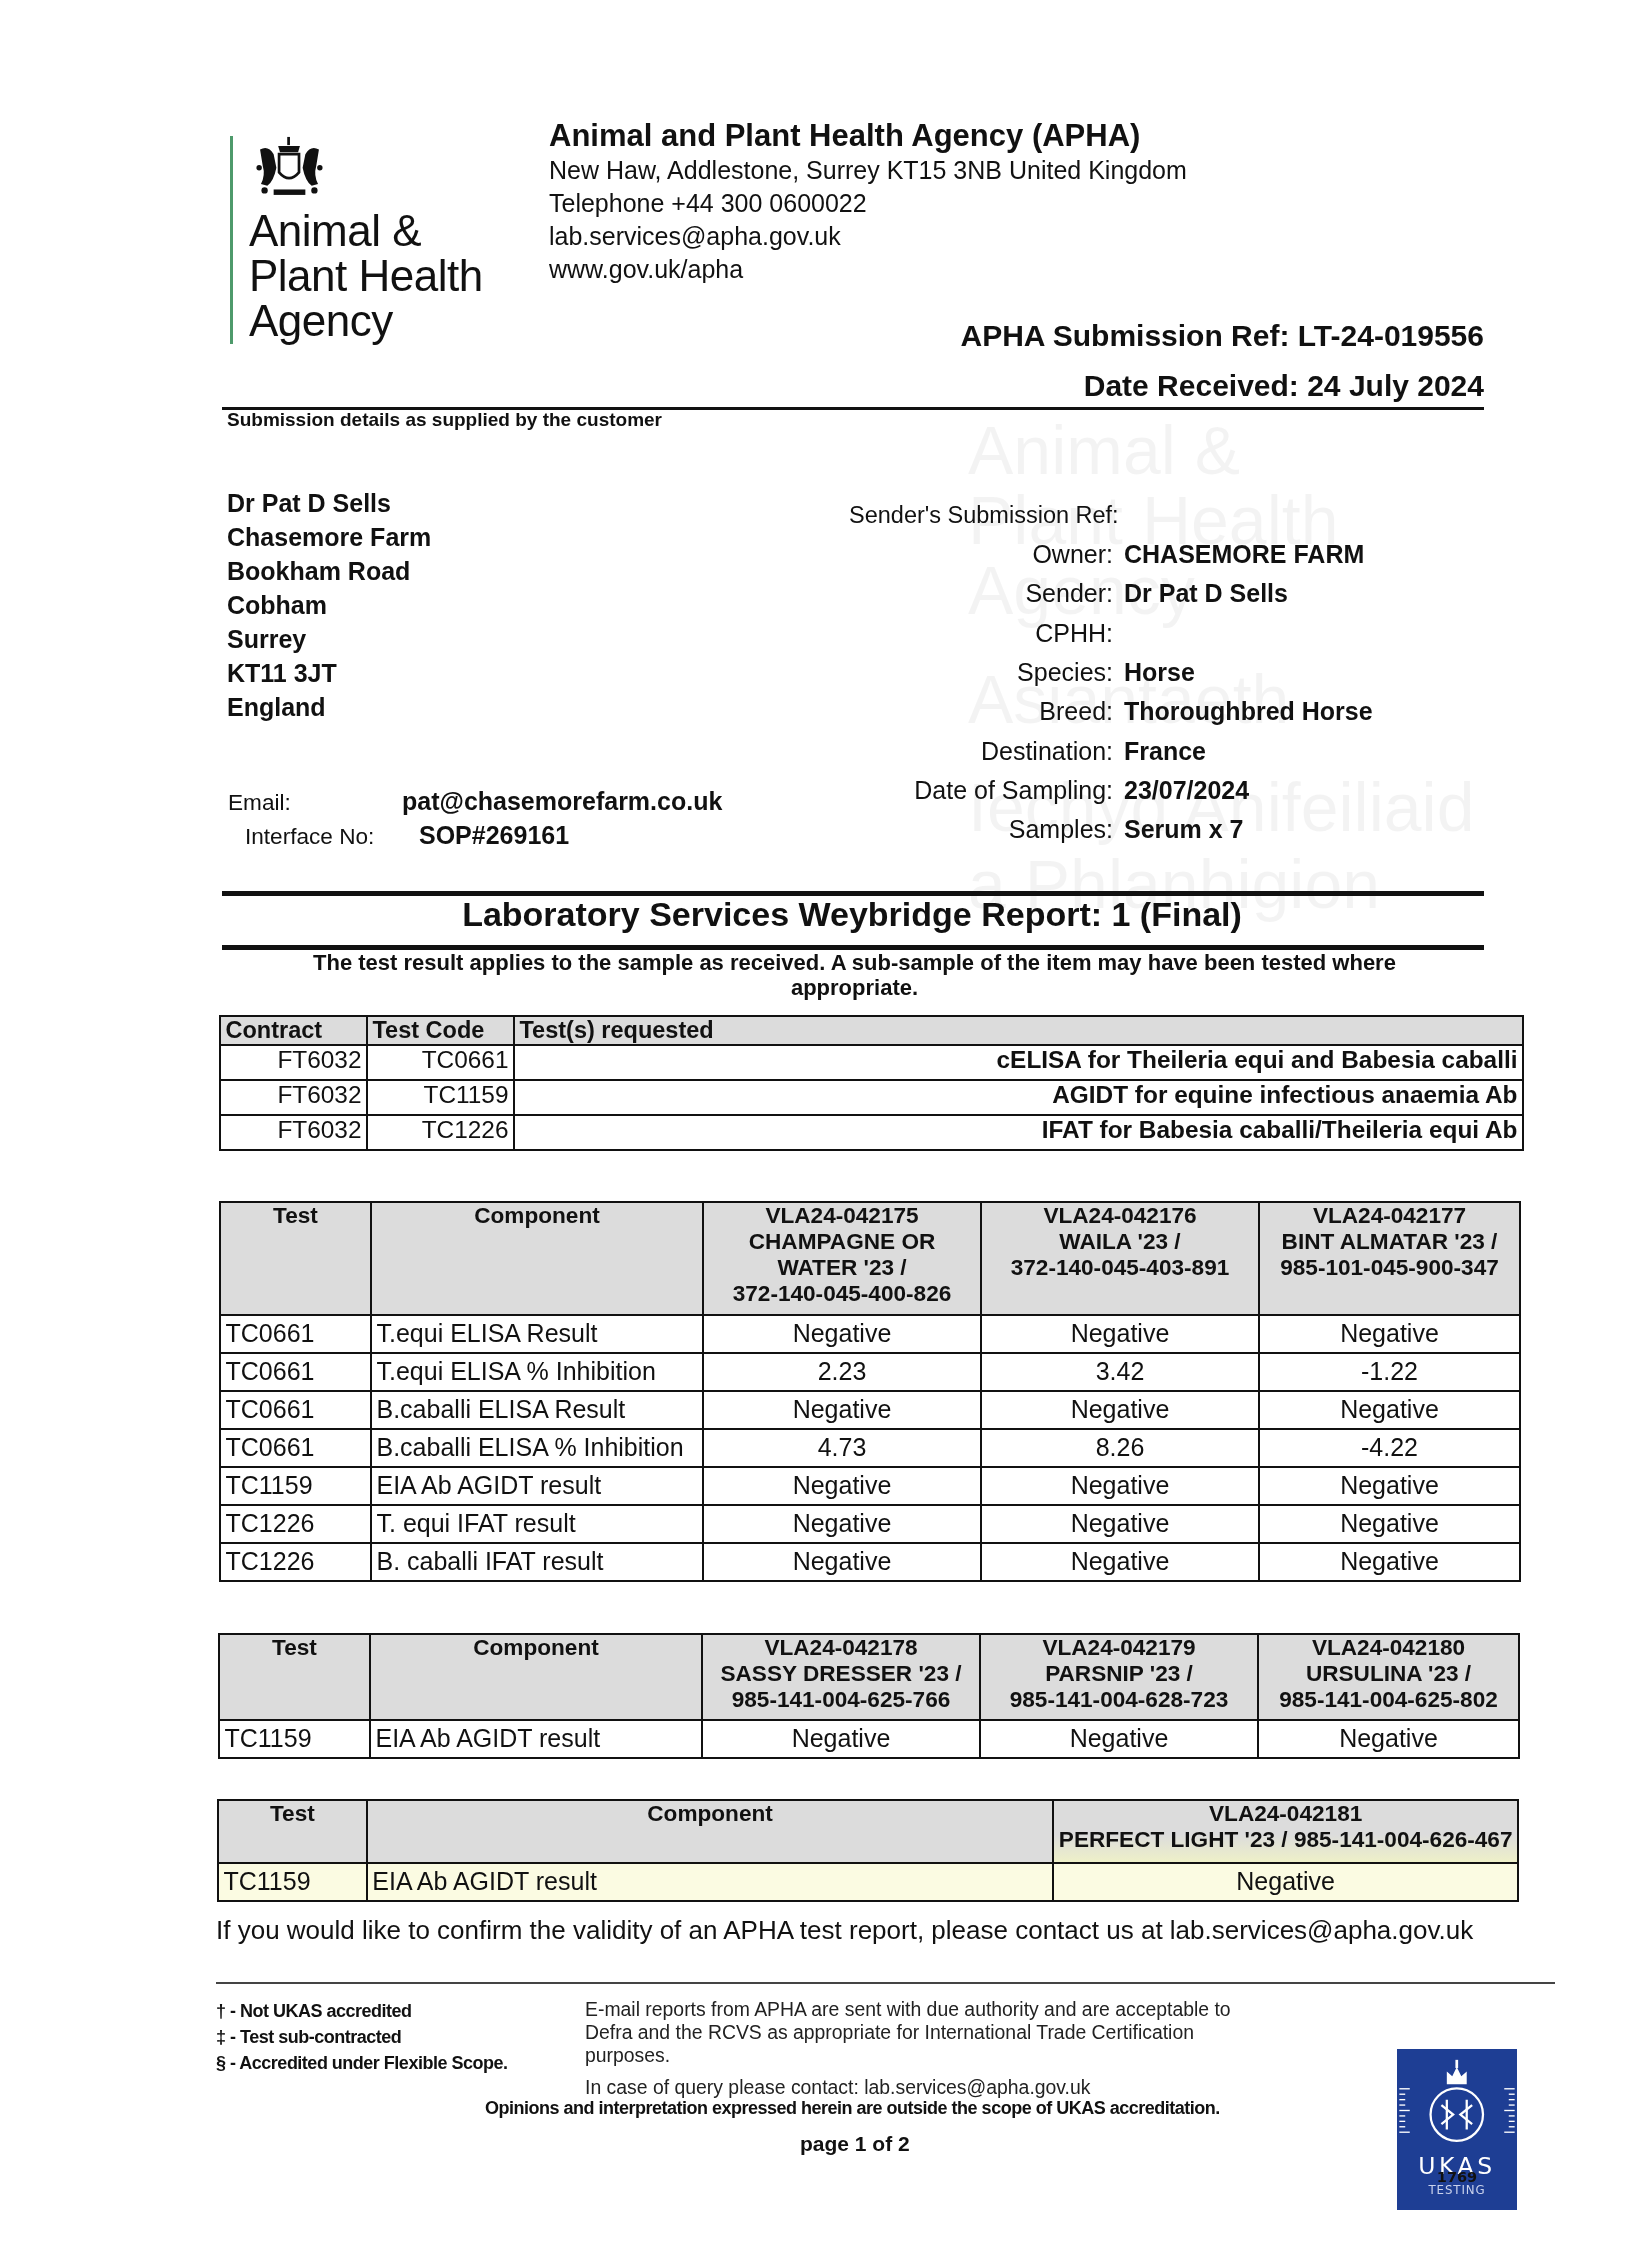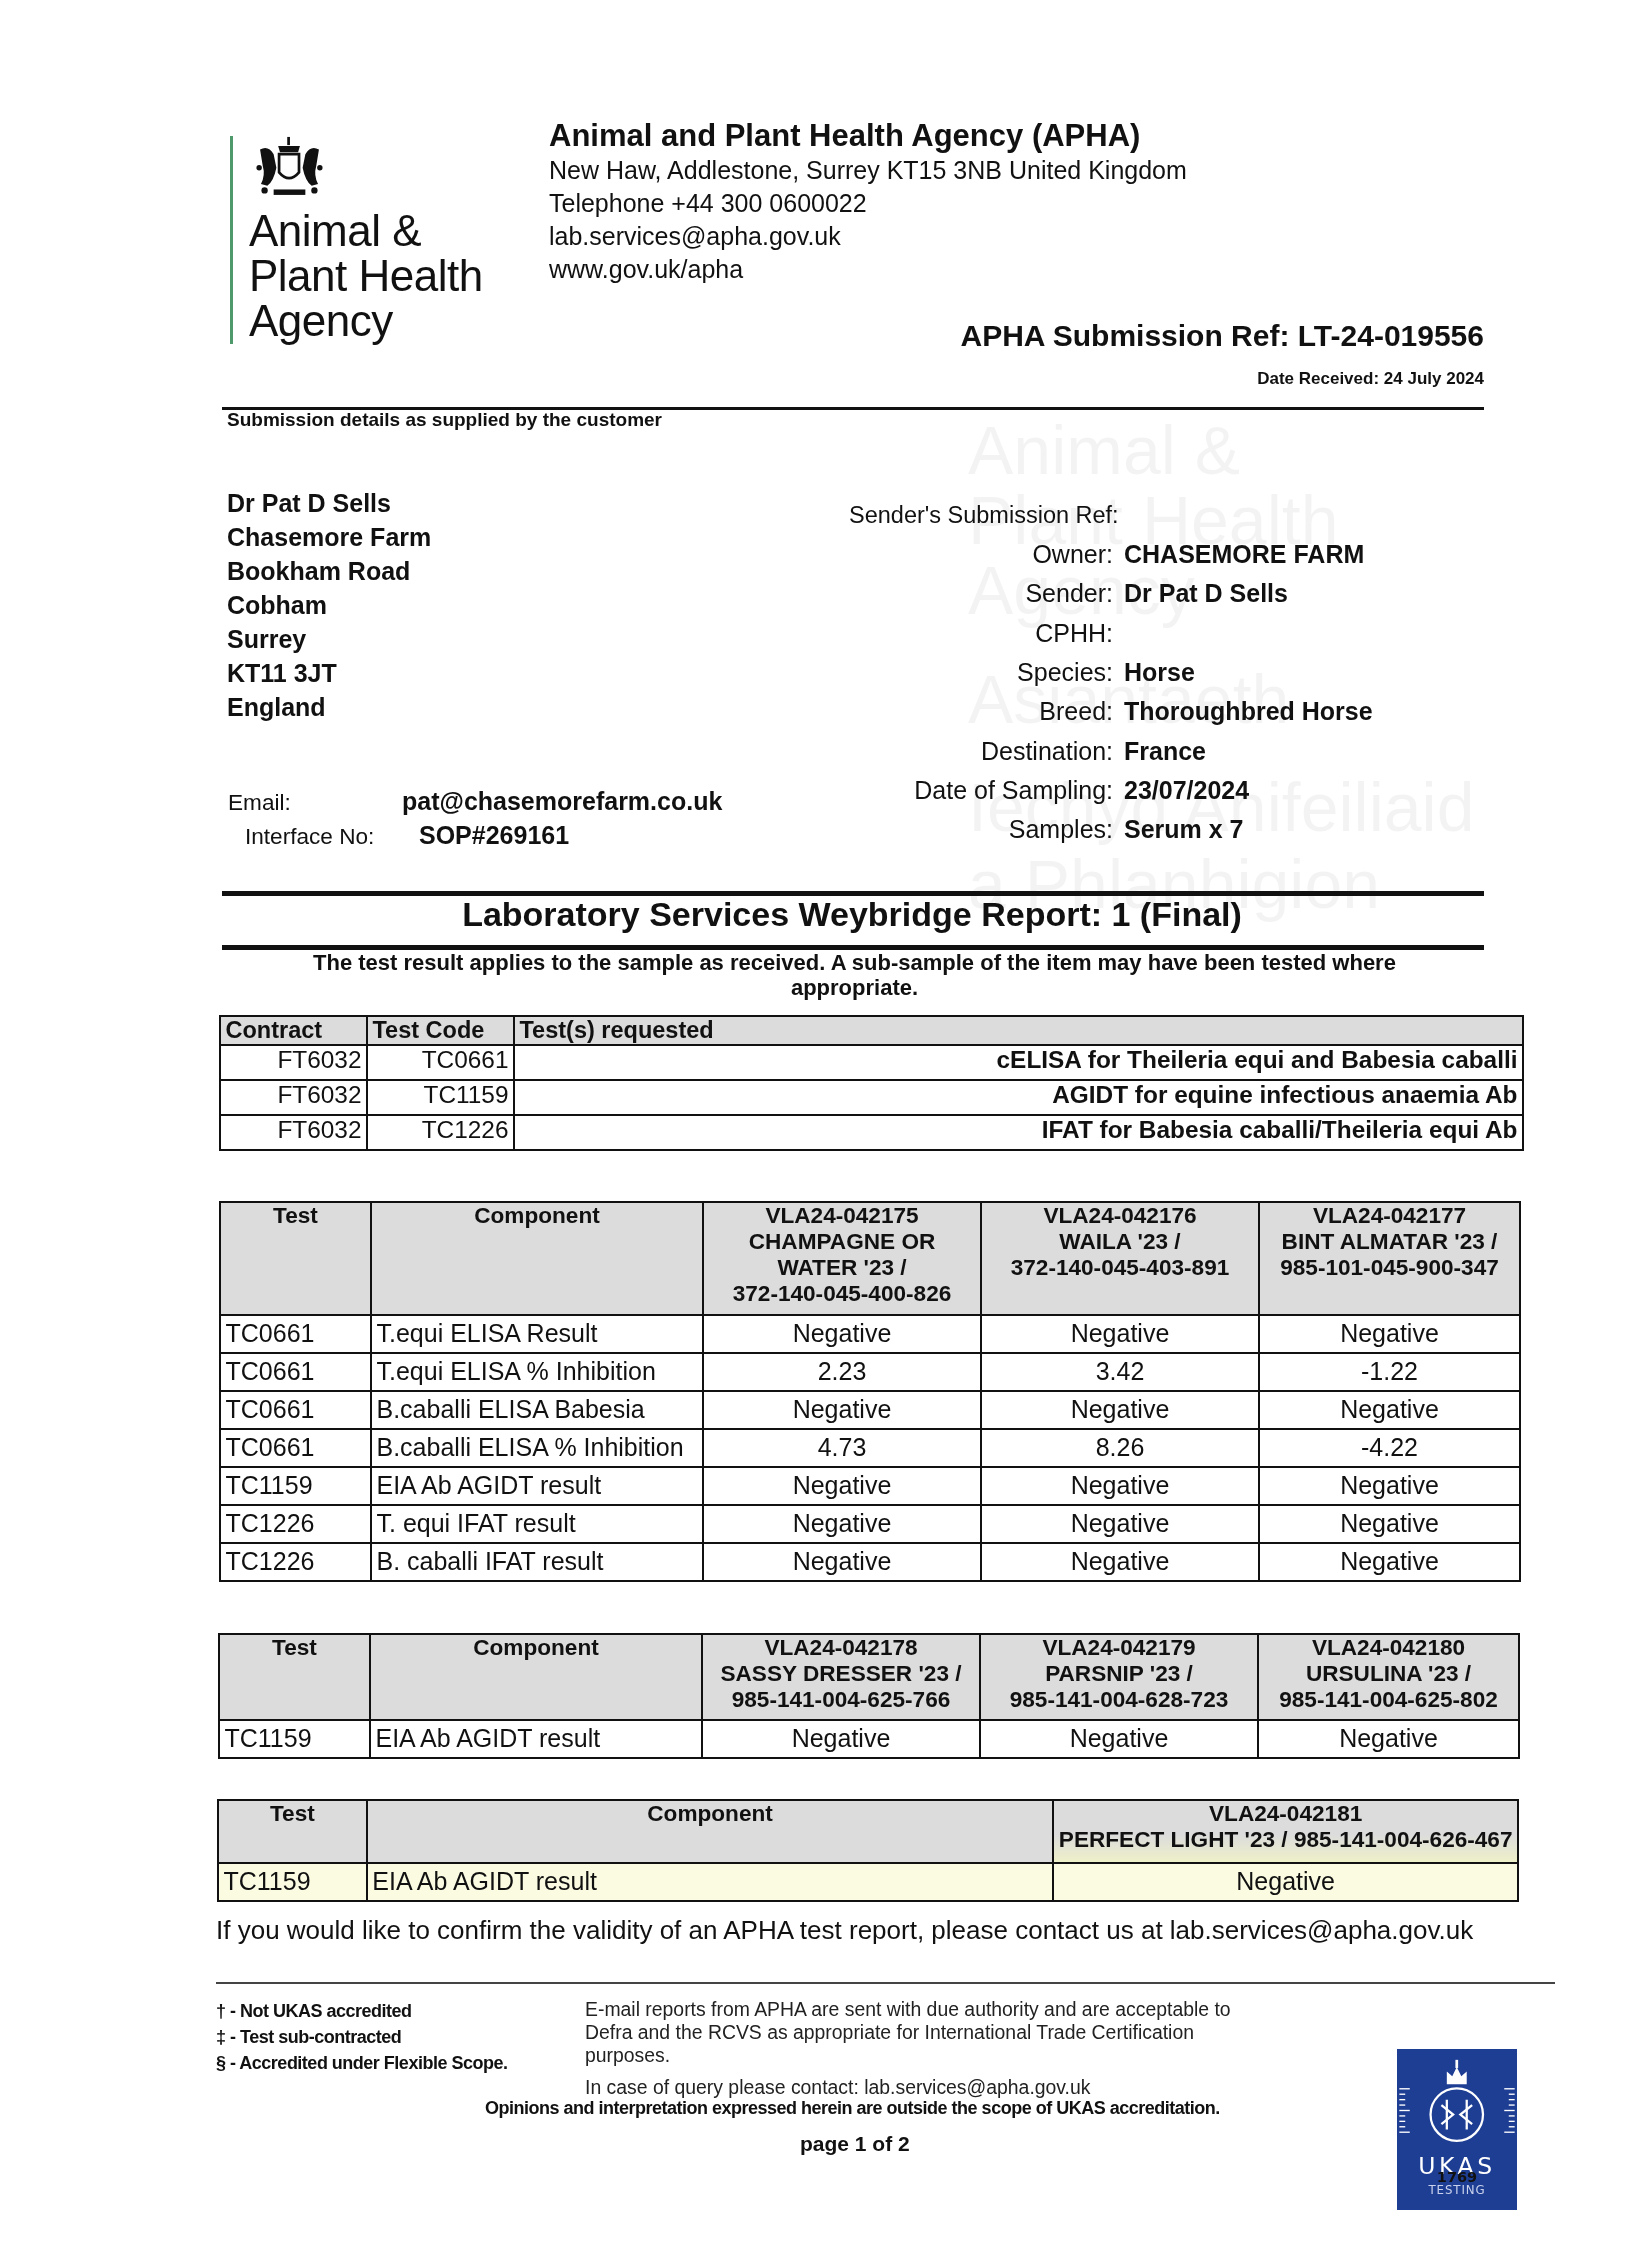--- a/index.html
+++ b/index.html
@@ -14,21 +14,21 @@
   
   .green-bar { position:absolute; left:230px; top:136px; width:3.2px; height:208px; background:#4e9a6b; }
   .logo-text { position:absolute; left:249px; top:208px; font-size:44px; line-height:45px; letter-spacing:-0.5px; }
   .crest { position:absolute; left:251px; top:136px; width:77px; height:68px; }
 
   .org-block { position:absolute; left:549px; top:118px; }
   .org-title { font-size:31px; font-weight:bold; line-height:36px; }
   .org-line { font-size:25px; line-height:33px; }
 
   .subref { position:absolute; right:154px; top:319px; font-size:30px; font-weight:bold; text-align:right; white-space:nowrap; }
-  .datercv { position:absolute; right:154px; top:369px; font-size:17px; font-weight:bold; text-align:left; white-space:nowrap; }
+  .datercv { position:absolute; right:154px; top:369px; font-size:30px; font-weight:bold; text-align:left; white-space:nowrap; }
 
   .rule { position:absolute; background:#111; }
 
   .sub-details { position:absolute; left:227px; top:409px; font-size:19px; font-weight:bold; }
 
   .addr { position:absolute; left:227px; top:486px; font-size:25px; font-weight:bold; line-height:34px; }
 
   .contact-row { position:absolute; left:228px; font-size:22.6px; }
   .contact-row .lbl { display:inline-block; width:174px; }
   .contact-row .val { font-weight:bold; font-size:25px; }
@@ -223,21 +223,21 @@
   </tr>
   <tr>
     <td>TC0661</td>
     <td>T.equi ELISA % Inhibition</td>
     <td class="c">2.23</td>
     <td class="c">3.42</td>
     <td class="c">-1.22</td>
   </tr>
   <tr>
     <td>TC0661</td>
-    <td>B.caballi ELISA Babesia</td>
+    <td>B.caballi ELISA Result</td>
     <td class="c">Negative</td>
     <td class="c">Negative</td>
     <td class="c">Negative</td>
   </tr>
   <tr>
     <td>TC0661</td>
     <td>B.caballi ELISA % Inhibition</td>
     <td class="c">4.73</td>
     <td class="c">8.26</td>
     <td class="c">-4.22</td>

